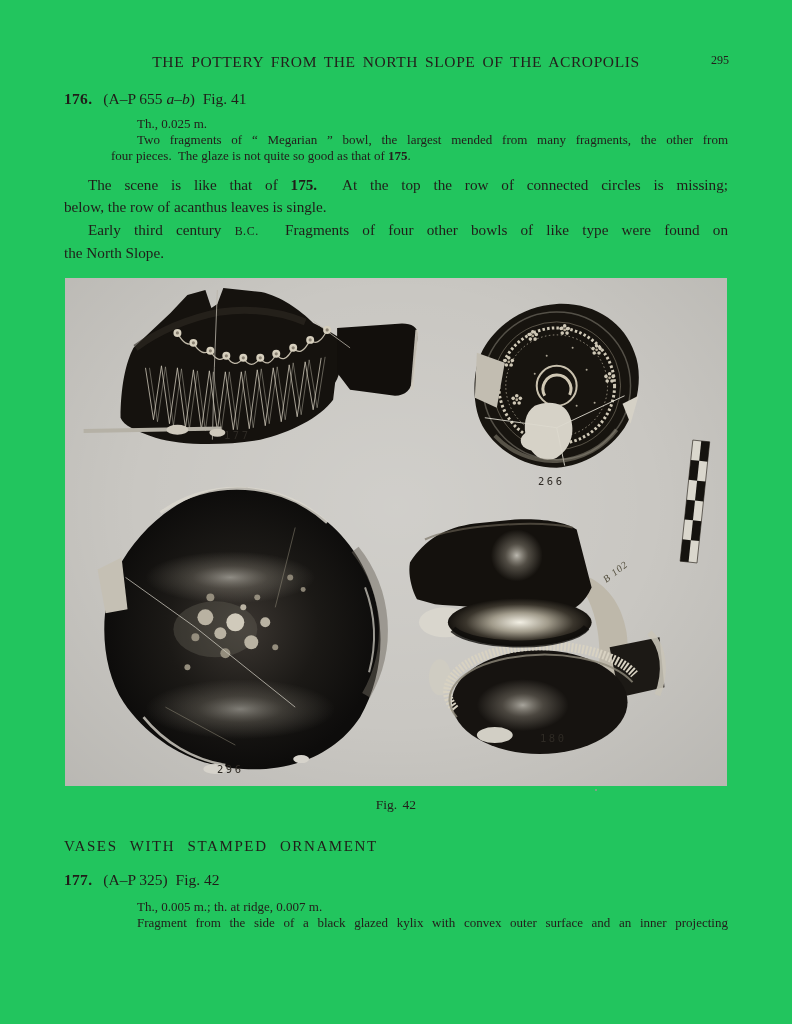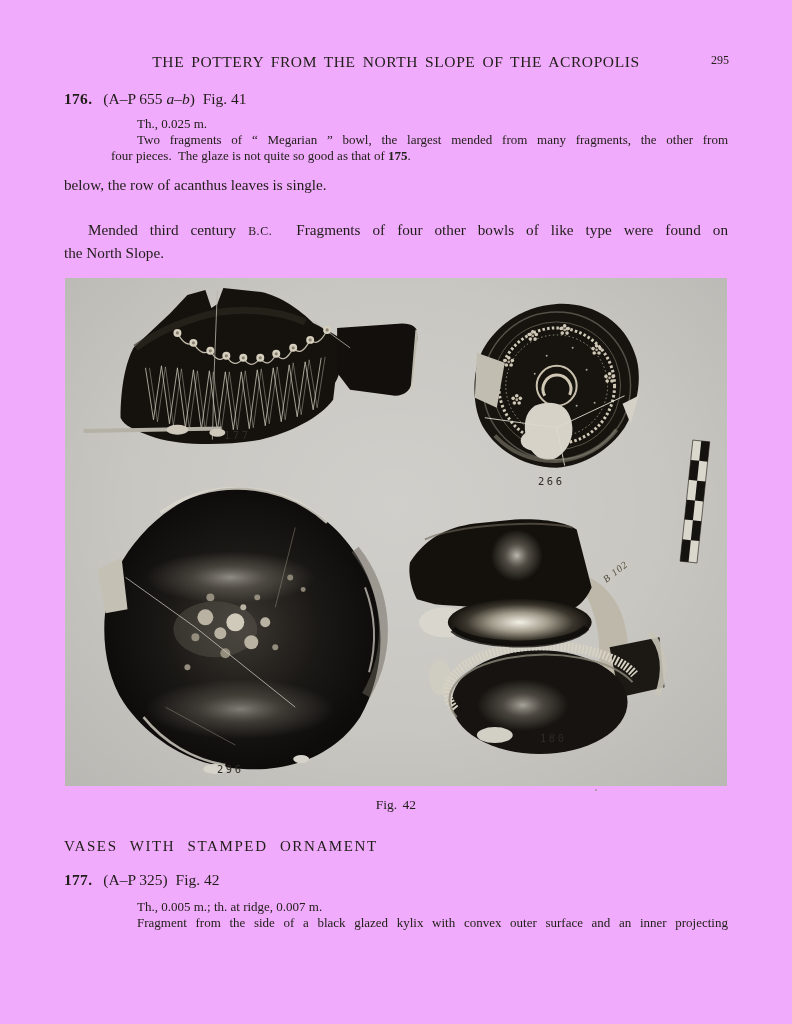--- a/index.html
+++ b/index.html
@@ -1,18 +1,18 @@
 <!DOCTYPE html>
 <html><head>
 <meta charset="utf-8">
 <style>
   html,body{margin:0;padding:0;background:#e9e9e9;}
   .page{
     position:relative;width:792px;height:1024px;margin:0 auto;
-    background:#f0abfc;overflow:hidden;
+    background:#22c55e;overflow:hidden;
     font-family:"Liberation Serif","DejaVu Serif",serif;
     color:#1c1a17;
   }
   
   .hdr-title{
     position:absolute;top:53px;left:0;width:792px;text-align:center;
     font-size:15.5px;letter-spacing:.6px;word-spacing:2.5px;color:#23201c;
   }
   .hdr-page{
     position:absolute;top:53px;right:63px;font-size:12px;color:#23201c;
@@ -71,25 +71,26 @@
 
   <div class="entry-head" style="top:90px;"><span class="num">176.</span><span class="ref"><span>(A–P 655 </span><span class="it">a–b</span><span>)&nbsp; Fig. 41</span></span></div>
 
   <div class="desc" style="top:116px;">
     <div class="ln">Th., 0.025 m.</div>
     <div class="ln jl">Two fragments of “ Megarian ” bowl, the largest mended from many fragments, the other from</div>
     <div class="ln cont"><span>four pieces.&nbsp; The glaze is not quite so good as that of </span><span class="b">175</span><span>.</span></div>
   </div>
 
   <div class="para" style="top:174px;">
+    <div class="ln jl ind24"><span>The scene is like that of </span><span class="b">175.</span><span>&nbsp; At the top the row of connected circles is missing;</span></div>
     <div class="ln">below, the row of acanthus leaves is single.</div>
   </div>
 
   <div class="para" style="top:219px;">
-    <div class="ln jl ind24"><span>Mended third century </span><span class="sc">B.C.</span><span>&nbsp; Fragments of four other bowls of like type were found on</span></div>
+    <div class="ln jl ind24"><span>Early third century </span><span class="sc">B.C.</span><span>&nbsp; Fragments of four other bowls of like type were found on</span></div>
     <div class="ln">the North Slope.</div>
   </div>
 
   <div class="photo">
     <svg width="662" height="508" viewBox="0 0 662 509">
       <defs>
         <radialGradient id="glow">
           <stop offset="0%" stop-color="#f0ede2" stop-opacity=".95"></stop>
           <stop offset="45%" stop-color="#bdb6a6" stop-opacity=".45"></stop>
           <stop offset="100%" stop-color="#bdb6a6" stop-opacity="0"></stop>

